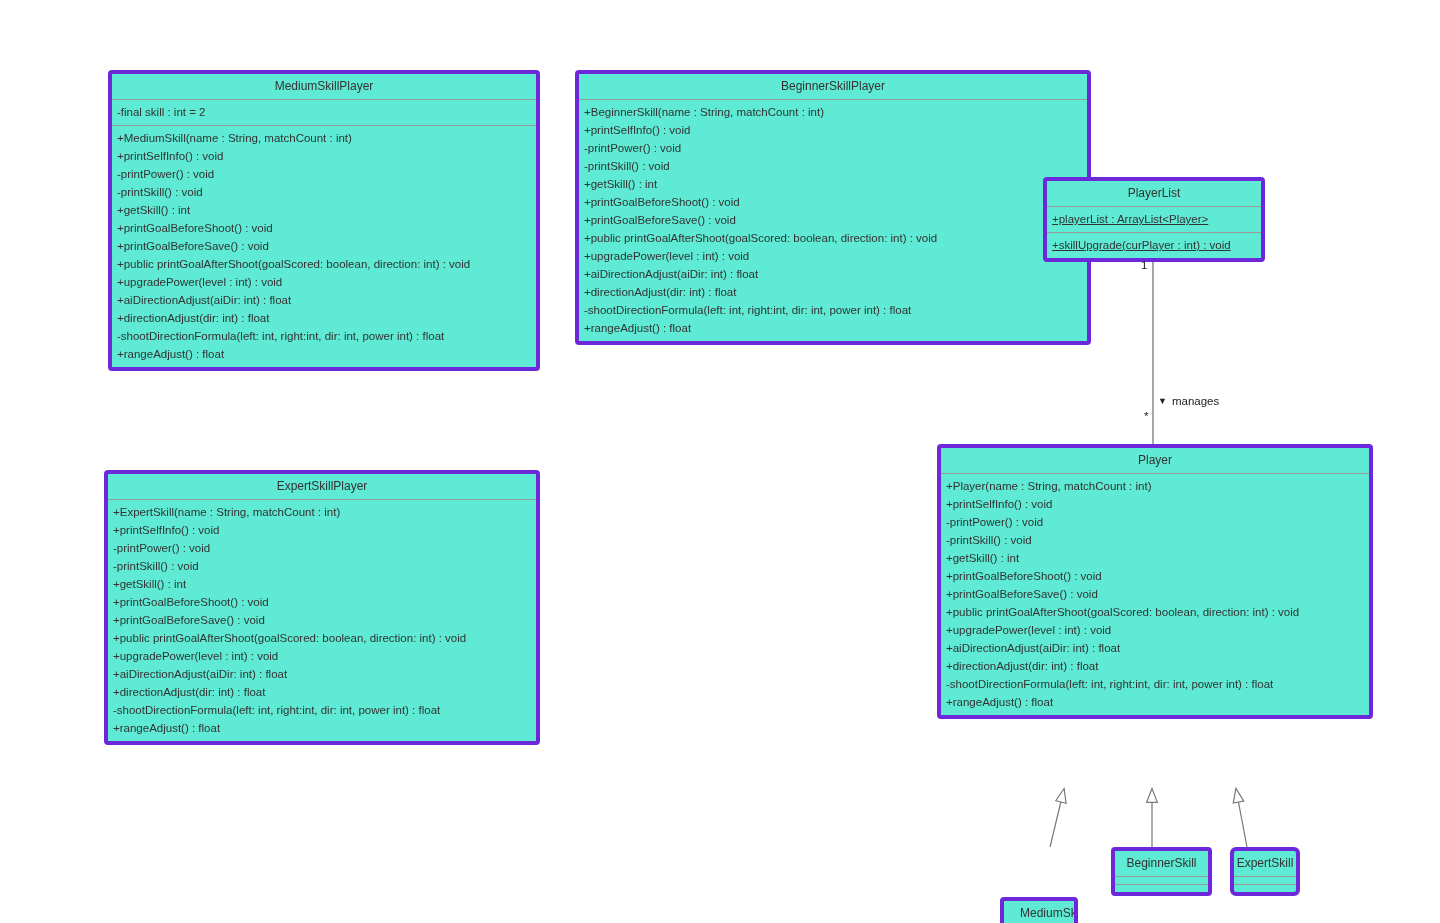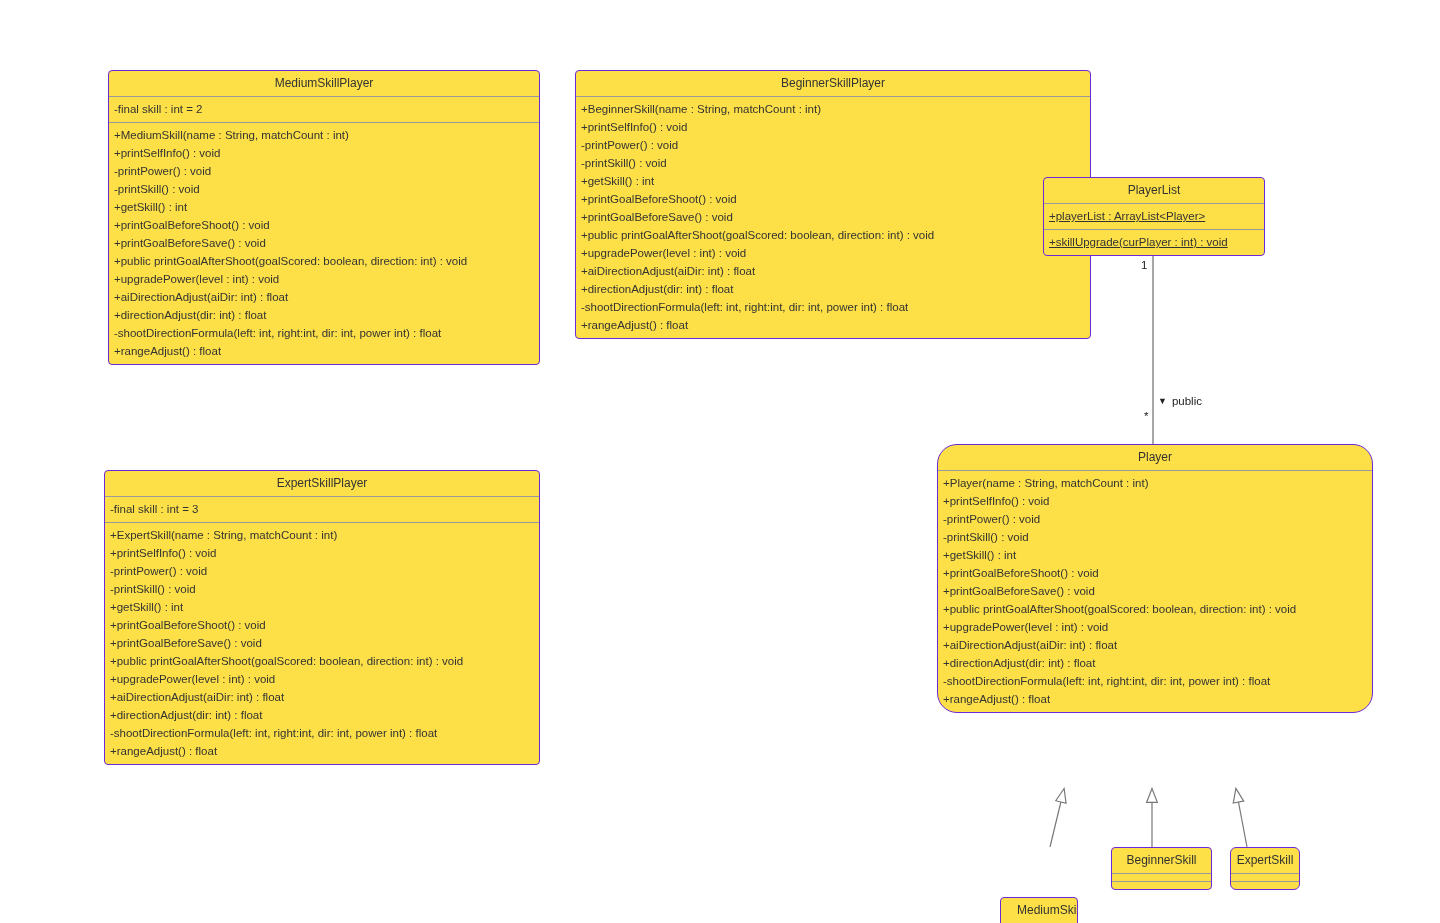--- a/index.html
+++ b/index.html
@@ -15,22 +15,22 @@
     background: #ffffff;
     overflow: hidden;
   }
   svg.connectors {
     position: absolute;
     left: 0; top: 0;
     width: 1440px; height: 923px;
   }
   .cls {
     position: absolute;
-    background: #fde047;
-    border: 1px solid #6d28d9;
+    background: #5eead4;
+    border: 4px solid #6d28d9;
     border-radius: 4px;
     box-sizing: border-box;
     color: #333333;
     z-index: 2;
   }
   .cls-title {
     text-align: center;
     font-size: 12px;
     line-height: 25px;
     height: 25px;
@@ -80,21 +80,21 @@
       </marker>
     </defs>
     <line x1="1153" y1="256" x2="1153" y2="444" stroke="#777777" stroke-width="1.3"></line>
     <line x1="1050" y1="847" x2="1064" y2="789" stroke="#777777" stroke-width="1.2" marker-end="url(#hollowTri)"></line>
     <line x1="1152" y1="847" x2="1152" y2="789" stroke="#777777" stroke-width="1.2" marker-end="url(#hollowTri)"></line>
     <line x1="1247" y1="847" x2="1236" y2="789" stroke="#777777" stroke-width="1.2" marker-end="url(#hollowTri)"></line>
   </svg>
 
   <span class="lbl" style="left:1141px; top:259px;">1</span>
   <span class="lbl" style="left:1158px; top:395px;">
-    <span class="dir-icon">▼</span><span>public</span>
+    <span class="dir-icon">▼</span><span>manages</span>
   </span>
   <span class="lbl" style="left:1144px; top:410px;">*</span>
 
   <div class="cls" style="left:108px; top:70px; width:432px;">
     <div class="cls-title">MediumSkillPlayer</div>
     <div class="cls-sec">
         <div class="ln">-final skill : int = 2</div>
       </div>
     <div class="cls-sec">
         <div class="ln">+MediumSkill(name : String, matchCount : int)</div>
@@ -138,40 +138,37 @@
         <div class="ln">+playerList : ArrayList&lt;Player&gt;</div>
       </div>
     <div class="cls-sec static-sec">
         <div class="ln">+skillUpgrade(curPlayer : int) : void</div>
       </div>
   </div>
 
   <div class="cls" style="left:104px; top:470px; width:436px;">
     <div class="cls-title">ExpertSkillPlayer</div>
     <div class="cls-sec">
-        <div class="ln">-final skill : int = 3</div>
-      </div>
-    <div class="cls-sec">
         <div class="ln">+ExpertSkill(name : String, matchCount : int)</div>
         <div class="ln">+printSelfInfo() : void</div>
         <div class="ln">-printPower() : void</div>
         <div class="ln">-printSkill() : void</div>
         <div class="ln">+getSkill() : int</div>
         <div class="ln">+printGoalBeforeShoot() : void</div>
         <div class="ln">+printGoalBeforeSave() : void</div>
         <div class="ln">+public printGoalAfterShoot(goalScored: boolean, direction: int) : void</div>
         <div class="ln">+upgradePower(level : int) : void</div>
         <div class="ln">+aiDirectionAdjust(aiDir: int) : float</div>
         <div class="ln">+directionAdjust(dir: int) : float</div>
         <div class="ln">-shootDirectionFormula(left: int, right:int, dir: int, power int) : float</div>
         <div class="ln">+rangeAdjust() : float</div>
       </div>
   </div>
 
-  <div class="cls" style="left:937px; top:444px; width:436px;border-radius:20px;">
+  <div class="cls" style="left:937px; top:444px; width:436px;">
     <div class="cls-title">Player</div>
     <div class="cls-sec">
         <div class="ln">+Player(name : String, matchCount : int)</div>
         <div class="ln">+printSelfInfo() : void</div>
         <div class="ln">-printPower() : void</div>
         <div class="ln">-printSkill() : void</div>
         <div class="ln">+getSkill() : int</div>
         <div class="ln">+printGoalBeforeShoot() : void</div>
         <div class="ln">+printGoalBeforeSave() : void</div>
         <div class="ln">+public printGoalAfterShoot(goalScored: boolean, direction: int) : void</div>

